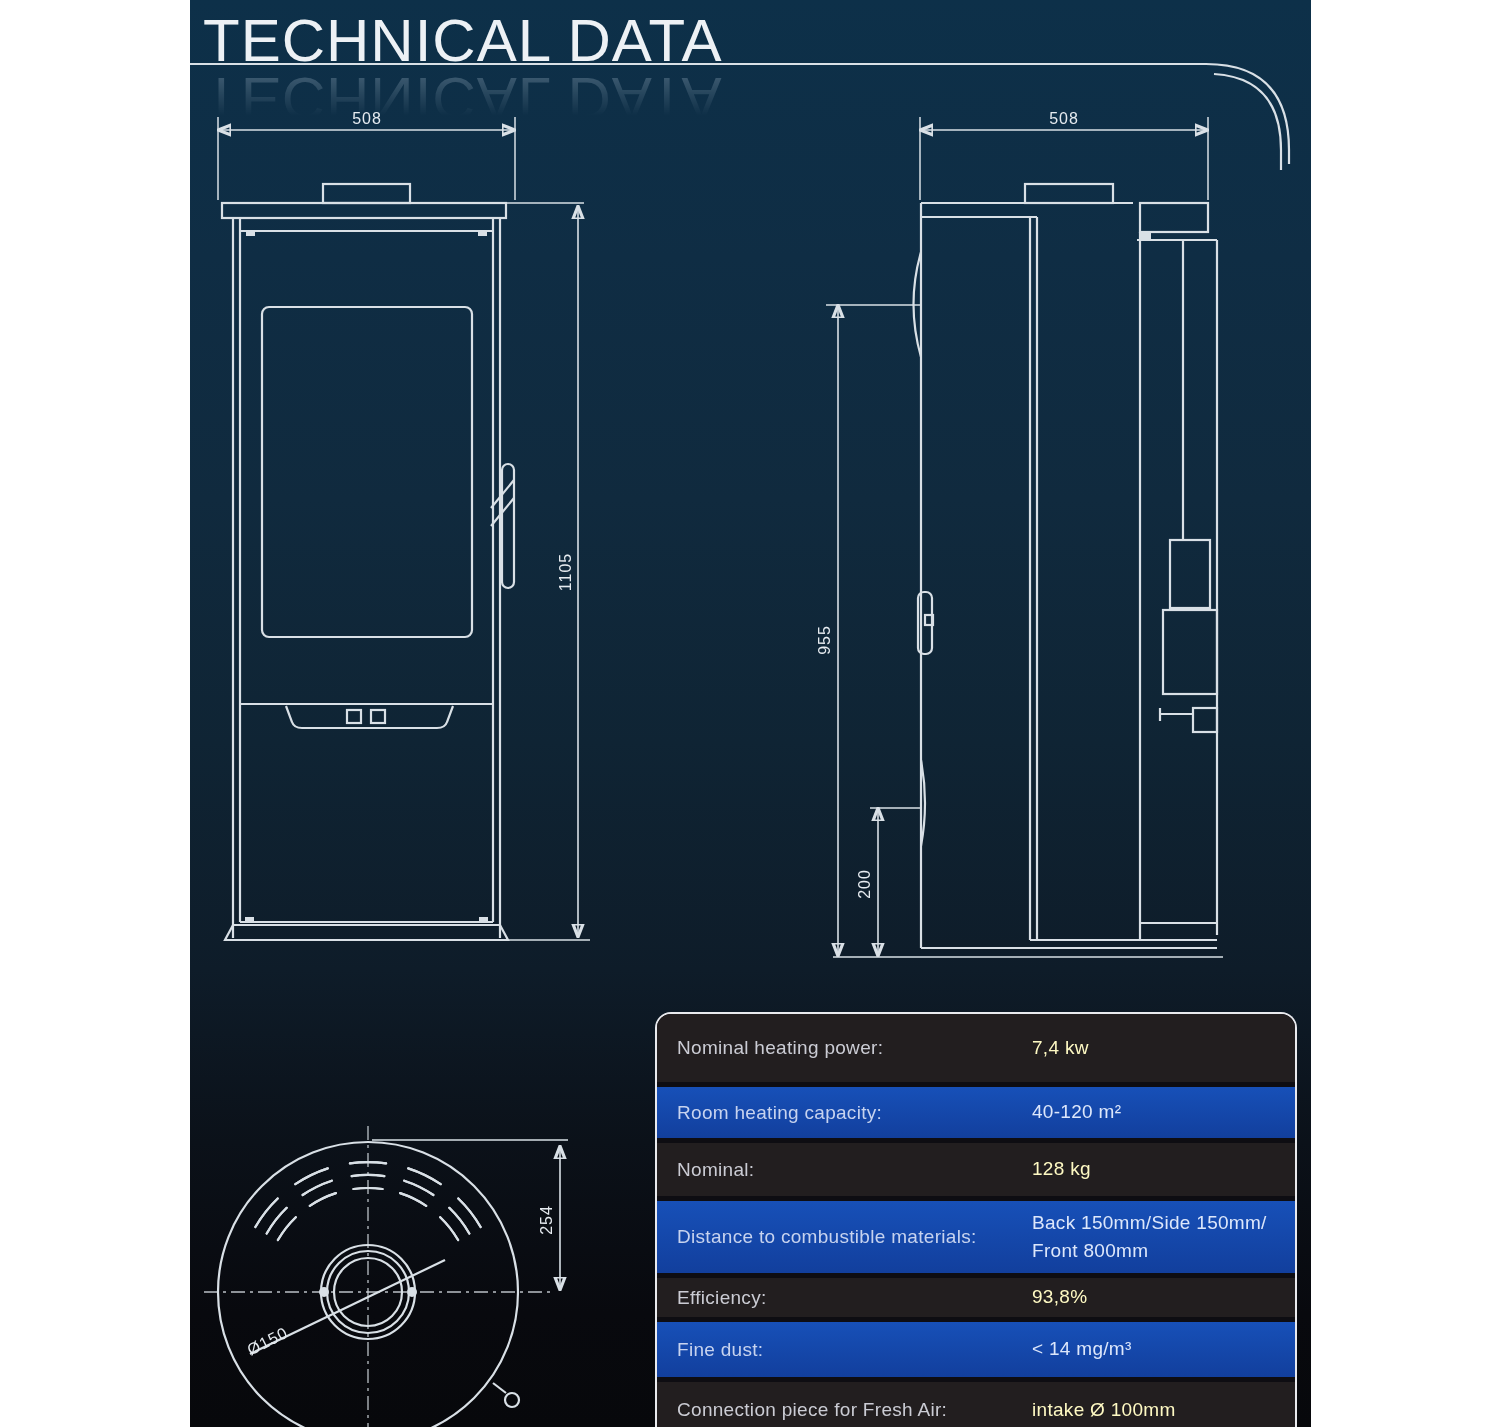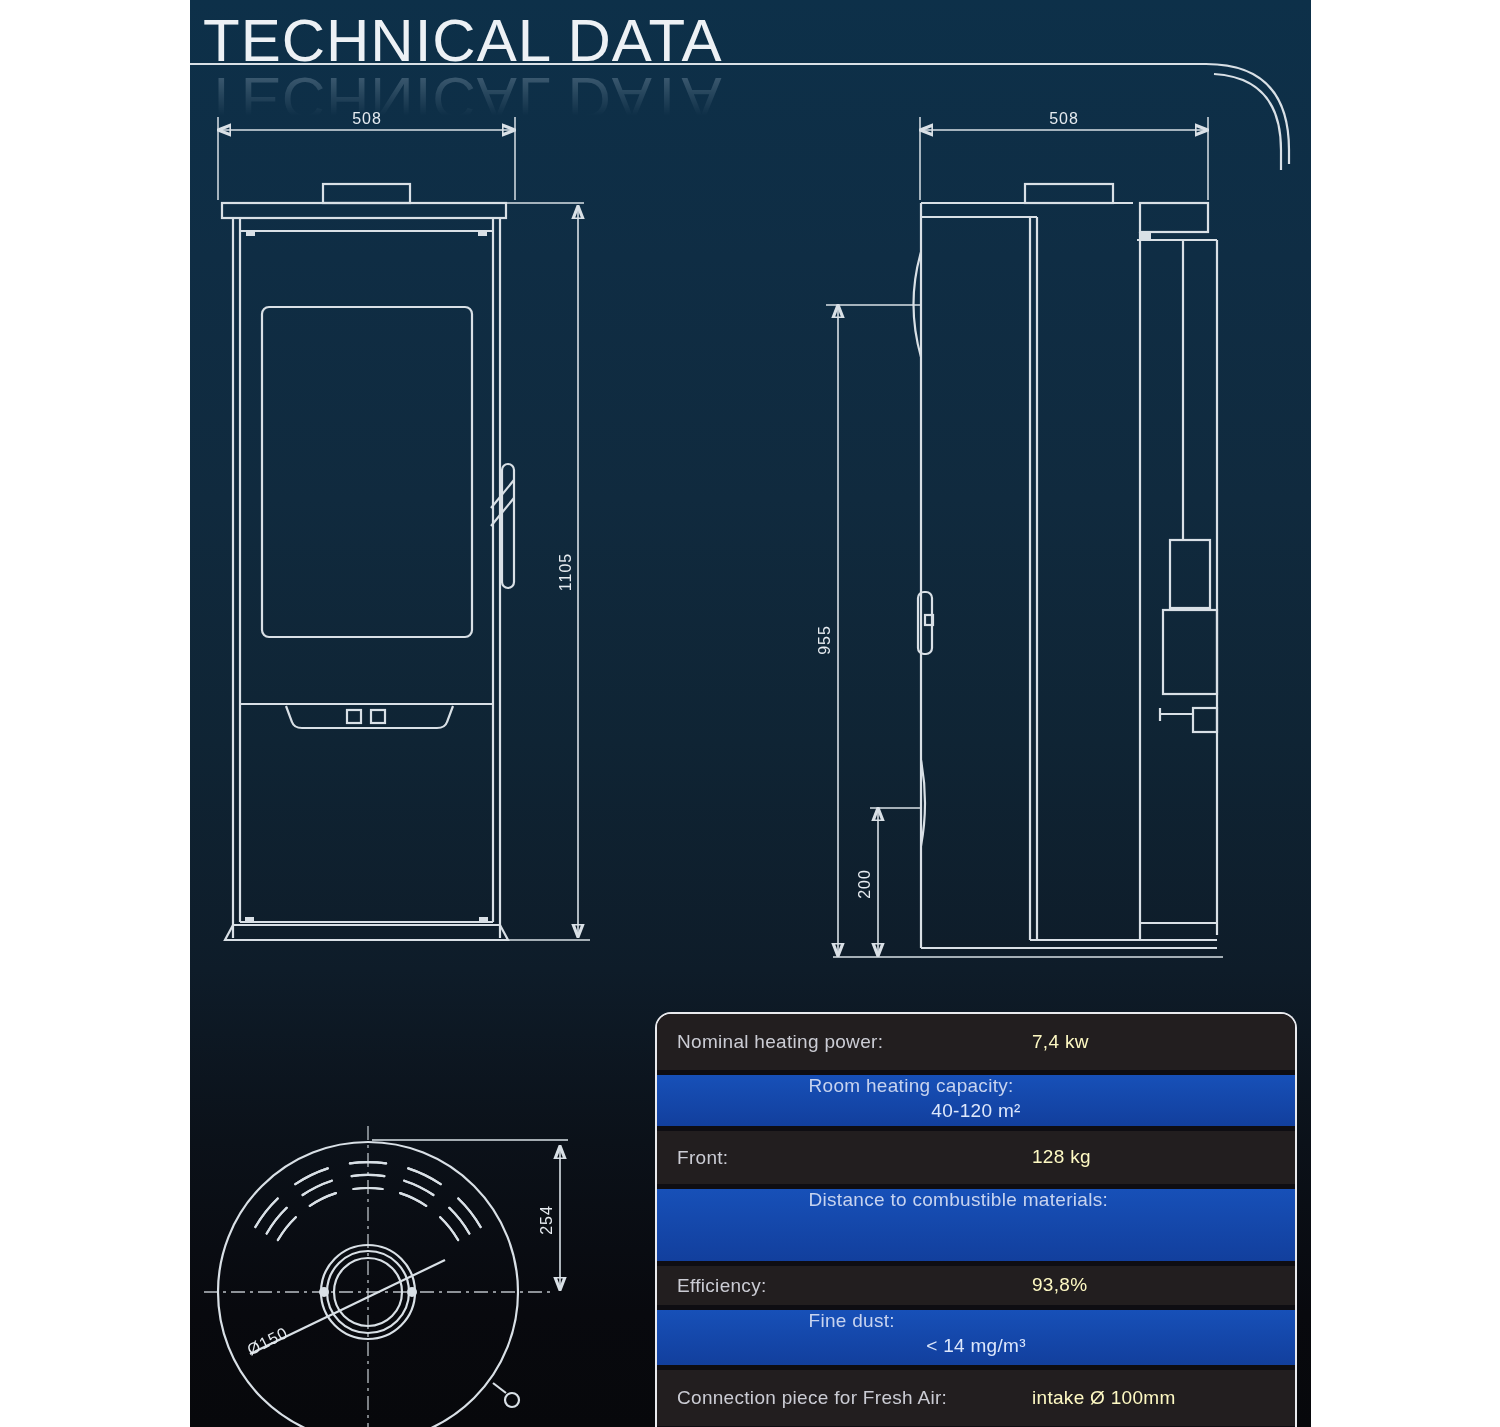--- a/index.html
+++ b/index.html
@@ -46,21 +46,21 @@
   .swoosh2{stroke:rgba(150,180,205,.22);stroke-width:2;fill:none;}
   
   .spec-table{
     position:absolute;left:655px;top:1012px;width:642px;height:415px;
     border:2.5px solid #e9eaee;border-bottom:none;
     border-radius:16px 16px 0 0;overflow:hidden;
     background:#0e0d12;box-sizing:border-box;
   }
   .spec-row{display:flex;align-items:center;margin-bottom:5px;}
   .spec-row.dark{background:#221e1f;}
-  .spec-row.blue{background:linear-gradient(180deg,#1750b8 0%,#123f9d 100%);flex-direction:column;}
+  .spec-row.blue{background:linear-gradient(180deg,#1750b8 0%,#123f9d 100%);}
   .spec-label{
     width:355px;padding-left:20px;flex:none;
     font-size:19px;letter-spacing:.3px;color:#cbccd4;
   }
   .spec-value{
     flex:1;font-size:19px;letter-spacing:.3px;color:#fef9c3;line-height:1.5;
   }
   .spec-row.blue .spec-label{color:#c7d3ef;}
   .spec-row.blue .spec-value{color:#dde7fb;}
 </style>
@@ -217,34 +217,38 @@
     <line class="thin" x1="372" y1="1140" x2="568" y2="1140"></line>
     <line class="dim" x1="560" y1="1146" x2="560" y2="1290" marker-start="url(#arr)" marker-end="url(#arr)"></line>
     <text transform="translate(552,1220) rotate(-90)" text-anchor="middle">254</text>
   </g>
 </svg>
 
 <div class="title">TECHNICAL DATA</div>
 <div class="title-reflection">TECHNICAL DATA</div>
 
 <div class="spec-table">
-  <div class="spec-row dark" style="height:56px">
+  <div class="spec-row dark" style="height:68px">
     <div class="spec-label">Nominal heating power:</div>
     <div class="spec-value">7,4 kw</div>
   </div>
   <div class="spec-row blue" style="height:51px">
     <div class="spec-label">Room heating capacity:</div>
     <div class="spec-value">40-120 m²</div>
   </div>
   <div class="spec-row dark" style="height:53px">
-    <div class="spec-label">Front:</div>
+    <div class="spec-label">Nominal:</div>
     <div class="spec-value">128 kg</div>
   </div>
   <div class="spec-row blue" style="height:72px">
     <div class="spec-label">Distance to combustible materials:</div>
+    <div class="spec-value">
+      <div>Back 150mm/Side 150mm/</div>
+      <div>Front 800mm</div>
+    </div>
   </div>
   <div class="spec-row dark" style="height:39px">
     <div class="spec-label">Efficiency:</div>
     <div class="spec-value">93,8%</div>
   </div>
   <div class="spec-row blue" style="height:55px">
     <div class="spec-label">Fine dust:</div>
     <div class="spec-value">&lt; 14 mg/m³</div>
   </div>
   <div class="spec-row dark" style="height:56px">

